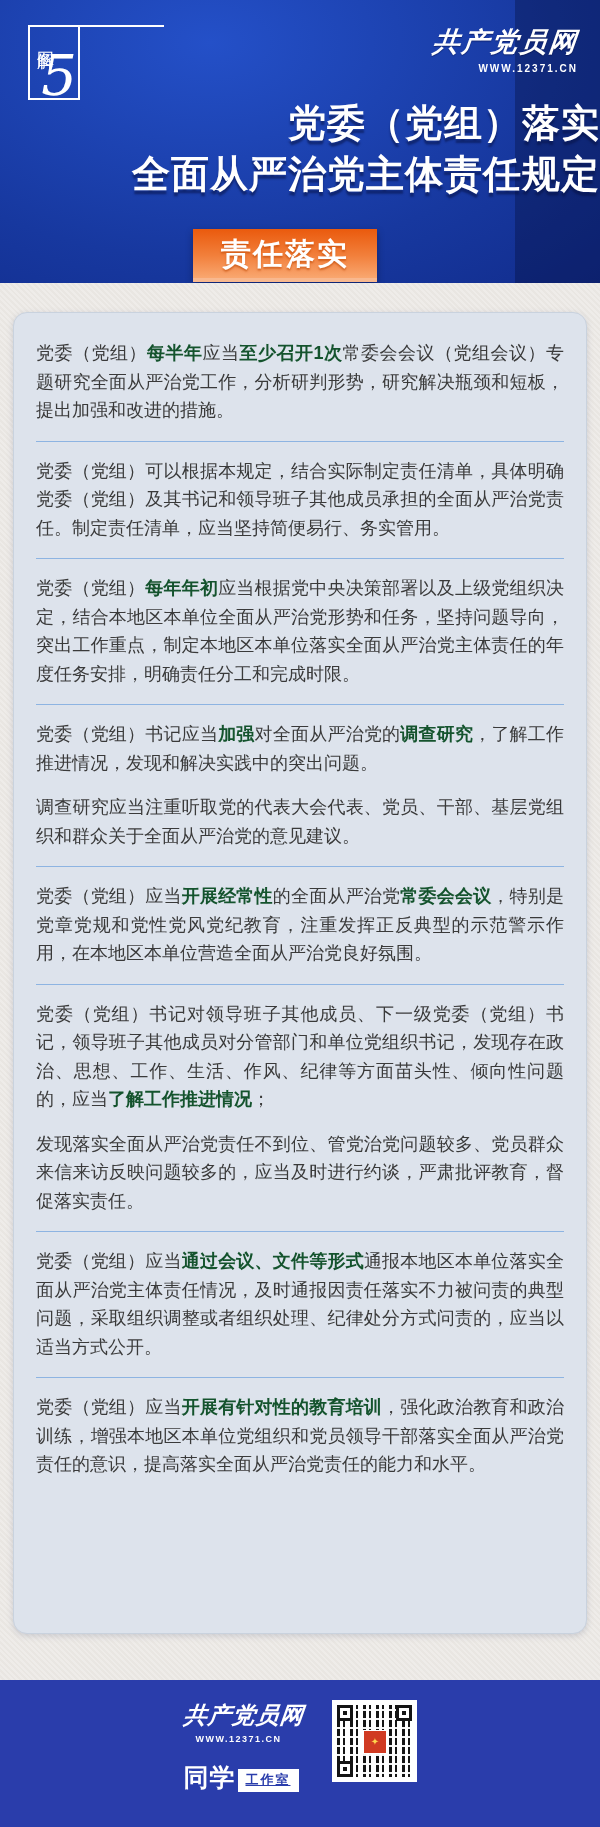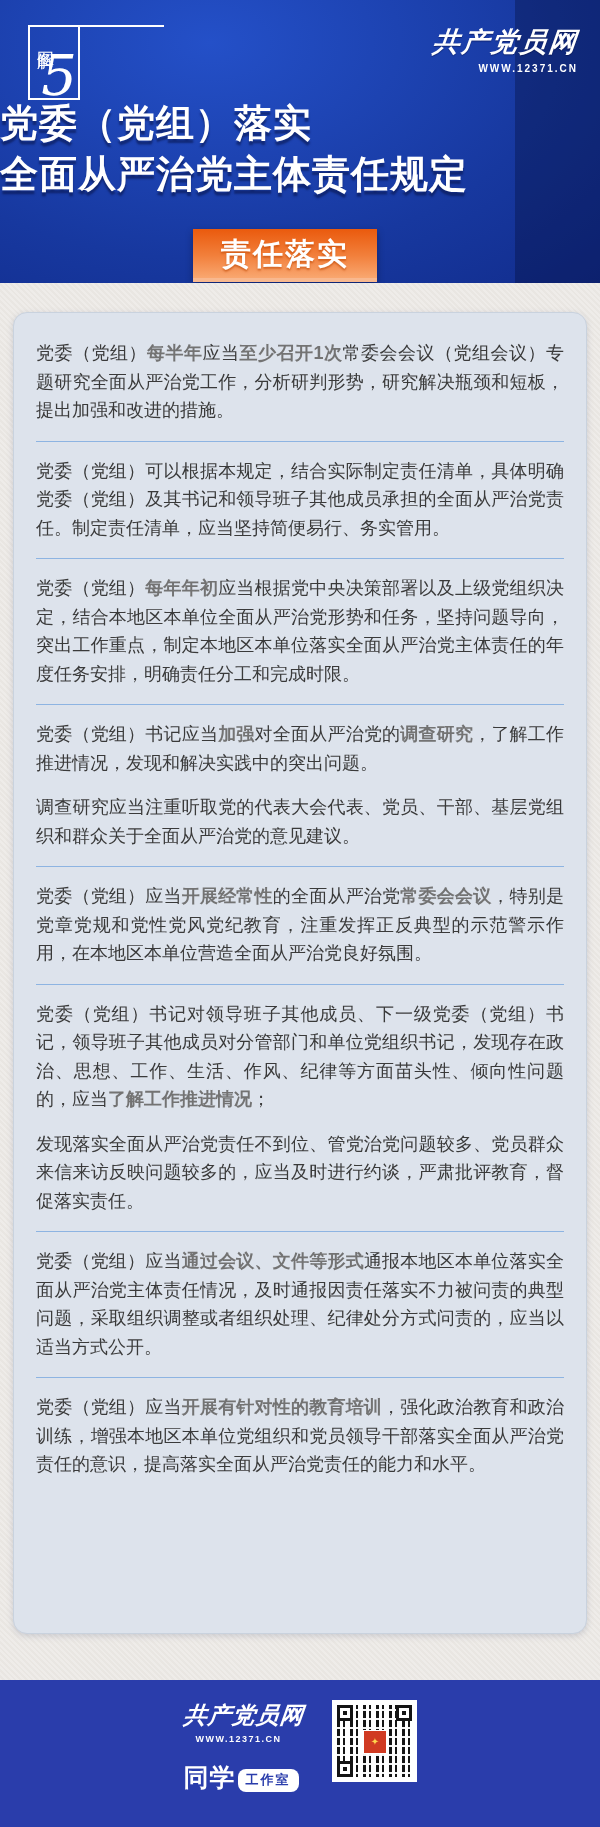--- a/index.html
+++ b/index.html
@@ -18,21 +18,21 @@
     line-height:21px;writing-mode:vertical-lr;text-orientation:upright;letter-spacing:2px;}
   .issue-num{position:absolute;right:1px;bottom:-6px;color:#fff;
     font-family:"DejaVu Serif",serif;font-style:italic;font-size:56px;line-height:1;}
   .issue-line{position:absolute;left:80px;top:25px;width:84px;border-top:2px solid #fff;z-index:3;}
 
   .site-logo{position:absolute;top:24px;right:22px;text-align:right;z-index:3;color:#fff;}
   .site-name{font-size:27px;font-weight:bold;font-style:italic;transform:skewX(-6deg);
     letter-spacing:2px;text-shadow:0 1px 1px rgba(0,0,40,.4);}
   .site-url{font-size:10px;font-weight:bold;letter-spacing:2px;margin-top:3px;}
 
-  .title{position:absolute;top:98px;left:0;width:100%;text-align:left;z-index:2;
+  .title{position:absolute;top:98px;left:0;width:100%;text-align:right;z-index:2;
     color:#fff;font-weight:bold;font-size:38px;line-height:51px;letter-spacing:1px;
     text-shadow:0 4px 2px rgba(8,18,70,.55);}
 
   .badge{position:absolute;top:229px;left:193px;width:184px;height:49px;z-index:4;
     background:linear-gradient(180deg,#ea5a0d 0%,#f2803c 55%,#f9a770 100%);
     border-bottom:4px solid #f8b88f;box-shadow:0 3px 7px rgba(0,0,25,.35);
     text-align:center;}
   .badge span{display:inline-block;color:#fff;font-weight:bold;font-size:30px;
     line-height:49px;letter-spacing:2px;text-shadow:0 2px 2px rgba(190,70,0,.6);}
 
@@ -42,35 +42,35 @@
       repeating-linear-gradient(45deg, rgba(255,255,255,.25) 0 2px, rgba(0,0,0,0) 2px 4px),
       #e9e6e2;}
   .card{margin:29px 13px 0 13px;height:1322px;box-sizing:border-box;
     background:#dde3ec;border:1px solid #c9d2de;border-radius:14px;
     box-shadow:0 2px 6px rgba(110,120,145,.28);
     padding:11px 22px;overflow:hidden;}
   .sec{padding:15px 0 16px 0;}
   .sec + .sec{border-top:1px solid #8db4e2;}
   .sec p{margin:0;font-size:18px;line-height:28.5px;color:#3a3a3a;text-align:justify;}
   .sec p + p{margin-top:16px;}
-  .sec p .hl{color:#737373;font-weight:bold;}
+  .sec p .hl{color:#14532d;font-weight:bold;}
 
   
   .footer{position:absolute;left:0;right:0;bottom:0;height:147px;background:#2a3dab;
     display:flex;justify-content:center;align-items:flex-start;gap:38px;padding-top:20px;
     box-sizing:border-box;}
   .footer-brand{text-align:center;color:#fff;width:110px;}
   .footer .site-name-sm{font-size:23px;font-weight:bold;font-style:italic;
     transform:skewX(-6deg);letter-spacing:1px;white-space:nowrap;}
   .footer .site-url-sm{font-size:9px;font-weight:bold;letter-spacing:1.5px;margin-top:3px;}
   .studio{margin-top:17px;white-space:nowrap;}
   .studio-name{color:#ffffff;font-size:25px;font-weight:bold;letter-spacing:1px;vertical-align:middle;}
   .studio-suffix{display:inline-block;background:#fff;color:#2a3dab;font-size:13px;
-    font-weight:bold;border-radius:8px;padding:2px 8px 3px 8px;margin-left:2px;
-    vertical-align:middle;transform:translateY(3px);letter-spacing:2px;}
+    font-weight:bold;border-radius:0;padding:2px 8px 3px 8px;margin-left:2px;
+    vertical-align:middle;transform:translateY(3px);letter-spacing:2px;text-decoration:underline;}
 
   .qr{position:relative;width:85px;height:82px;background:#fff;box-sizing:border-box;padding:5px;}
   .qr-pattern{width:100%;height:100%;
     background:
       repeating-linear-gradient(0deg, rgba(255,255,255,0) 0 3px, rgba(255,255,255,.95) 3px 5px, rgba(255,255,255,0) 5px 9px),
       repeating-linear-gradient(90deg, #141414 0 3px, #fff 3px 6px, #141414 6px 8px, #fff 8px 13px);}
   .finder{position:absolute;width:16px;height:16px;border:3px solid #141414;background:#fff;
     box-sizing:border-box;}
   .finder::after{content:"";position:absolute;left:3px;top:3px;width:4px;height:4px;background:#141414;}
   .finder.tl{left:5px;top:5px;} .finder.tr{right:5px;top:5px;} .finder.bl{left:5px;bottom:5px;}

